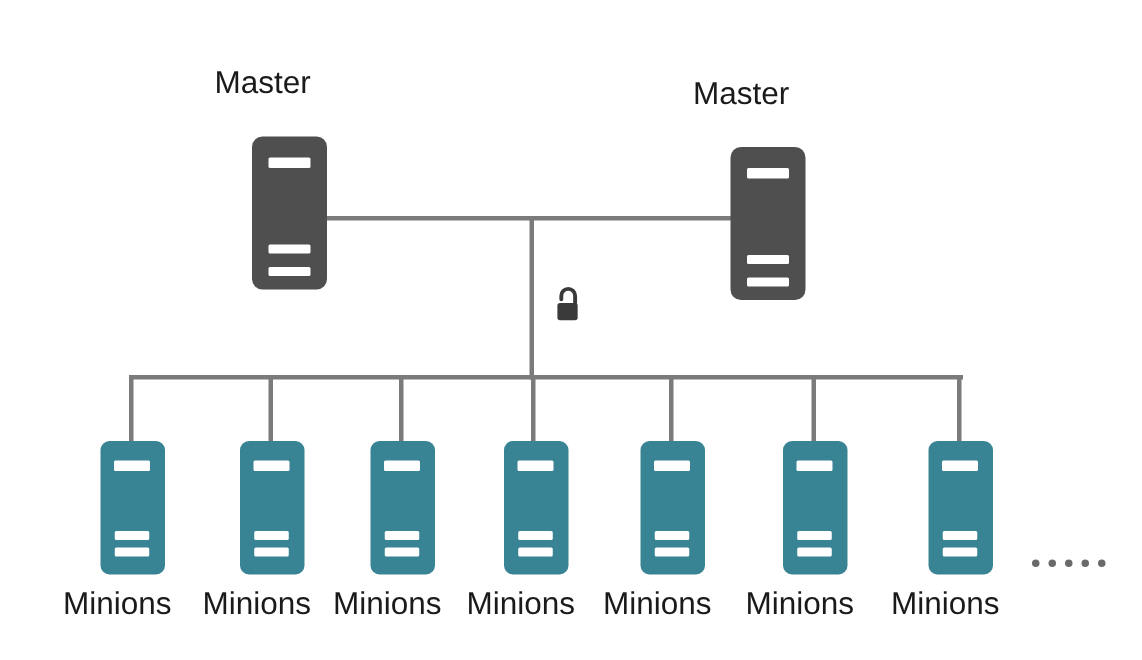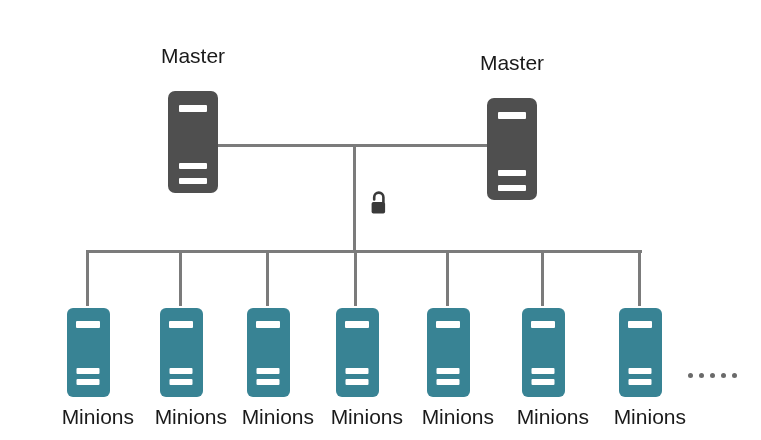--- a/index.html
+++ b/index.html
@@ -28,33 +28,33 @@
   .line-center-vertical{left:353px;top:144px;width:3px;height:109px;}
   .line-distribution{left:86px;top:250px;width:556px;height:3px;}
   .drop{position:absolute;top:250px;width:3px;height:56px;background:var(--line_color);}
   .d1{left:86px;}  .d2{left:179px;} .d3{left:266px;} .d4{left:354px;}
   .d5{left:446px;} .d6{left:541px;} .d7{left:638px;}
 
   
   .server{position:relative;}
   .server .bar{position:absolute;left:50%;transform:translateX(-50%);background:#fff;border-radius:1px;}
 
-  .master-group{position:absolute;width:100px;text-align:center;}
+  .master-group{position:absolute;width:100px;}
   .mg1{left:143px;top:42px;}
   .mg2{left:462px;top:49px;}
   .master-label{font-size:21px;line-height:28px;color:var(--text_color);}
   .master-server{
     width:50px;height:102px;margin:21px auto 0;
     background:var(--master_color);border-radius:7px;
   }
   .master-server .bar-top{top:14px;width:28px;height:7px;}
   .master-server .bar-mid{top:72px;width:28px;height:6px;}
   .master-server .bar-bot{top:87px;width:28px;height:6px;}
 
-  .minion-group{position:absolute;top:308px;width:92px;text-align:right;}
+  .minion-group{position:absolute;top:294px;width:92px;text-align:left;}
   .n1{left:42px;} .n2{left:135px;} .n3{left:222px;} .n4{left:311px;}
   .n5{left:402px;} .n6{left:497px;} .n7{left:594px;}
   .minion-server{
     width:43px;height:89px;margin:0 auto;
     background:var(--minion_color);border-radius:6px;
   }
   .minion-server .bar-top{top:13px;width:24px;height:7px;}
   .minion-server .bar-mid{top:60px;width:23px;height:6px;}
   .minion-server .bar-bot{top:71px;width:23px;height:6px;}
   .minion-label{margin-top:7px;font-size:21px;line-height:26px;color:var(--text_color);}

